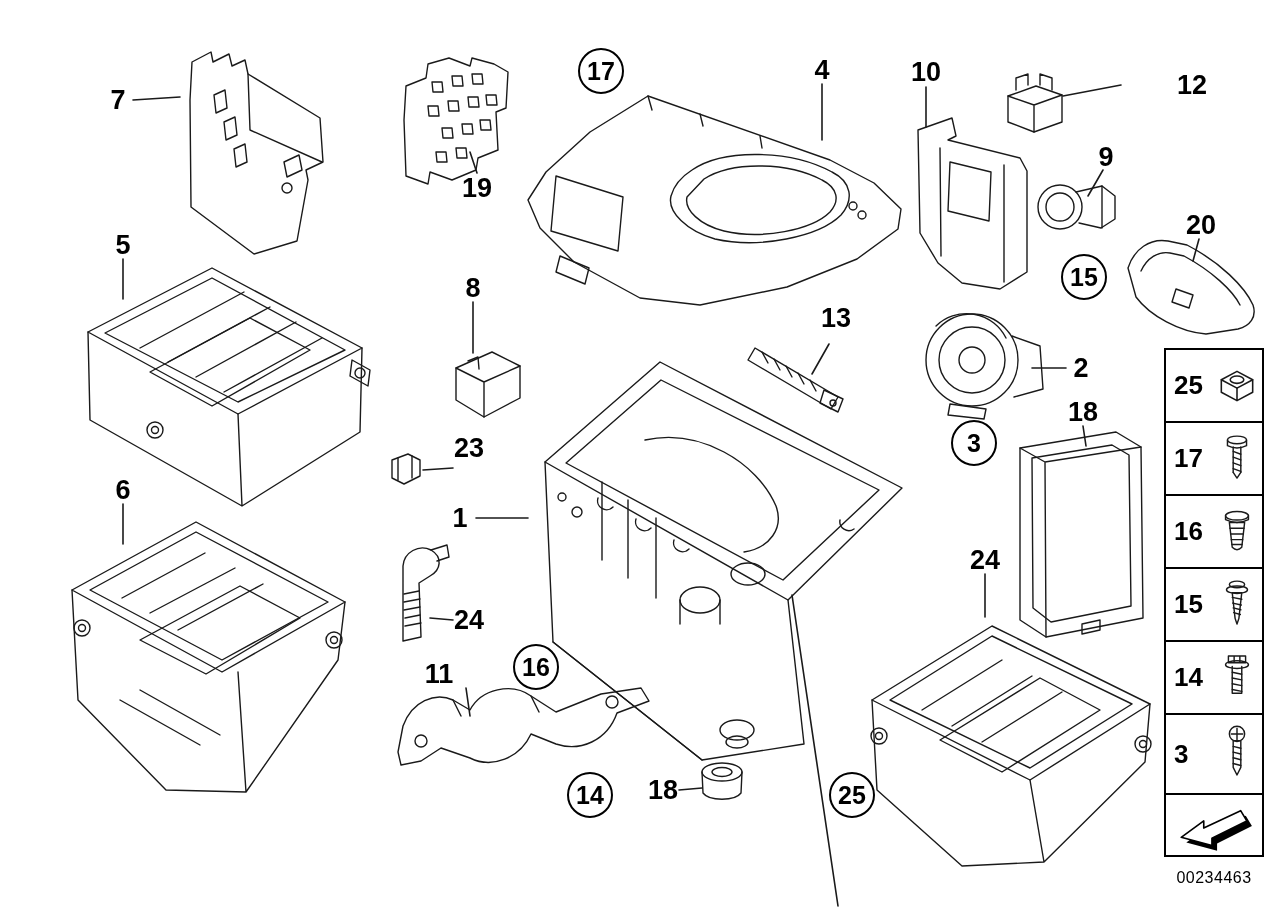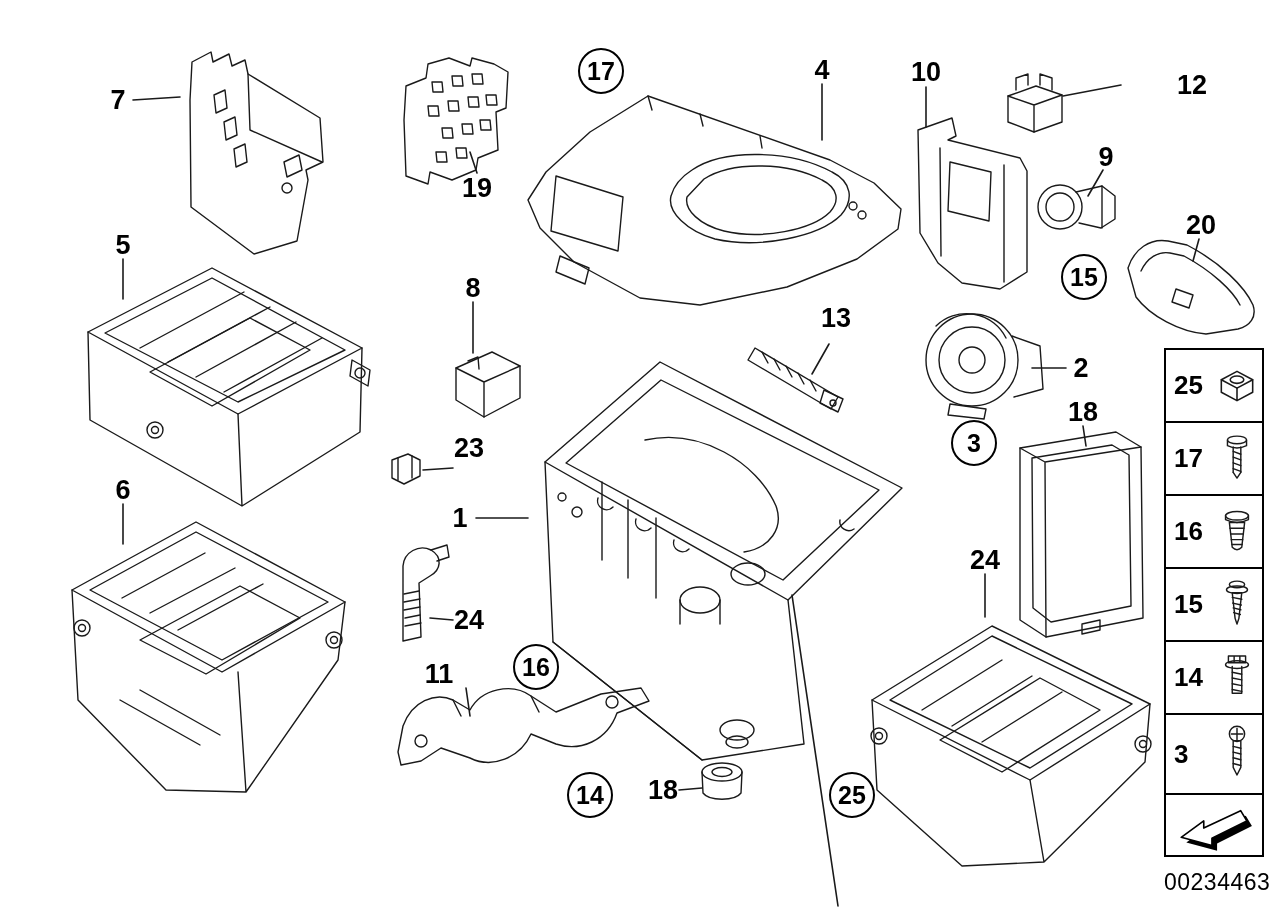--- a/index.html
+++ b/index.html
@@ -32,21 +32,21 @@
   .legend-cell:first-child { margin-top:0; }
   .legend-num { font-weight:bold; font-size:26px; width:40px; flex:0 0 auto; }
   .legend-icon { margin-left:auto; flex:0 0 auto; }
   .legend-icon path, .legend-icon circle, .legend-icon ellipse {
     fill:none; stroke:#1a1a1a; stroke-width:1.5; stroke-linejoin:round; stroke-linecap:round;
   }
   .legend-cell.arrow-cell { height:64px; justify-content:center; padding:0; cursor:default; }
 
   #image-id {
     position:absolute; left:1164px; top:869px; width:100px;
-    font-size:23px; text-align:center; letter-spacing:0.5px;
+    font-size:16px; text-align:center; letter-spacing:0.5px;
   }
 </style>
 </head>
 <body>
 
 <div id="canvas" data-name="parts-diagram-canvas">
 
   <svg id="art" width="1288" height="910" viewBox="0 0 1288 910" data-name="parts-line-art">
 
     <g data-name="part-7-drawing">

